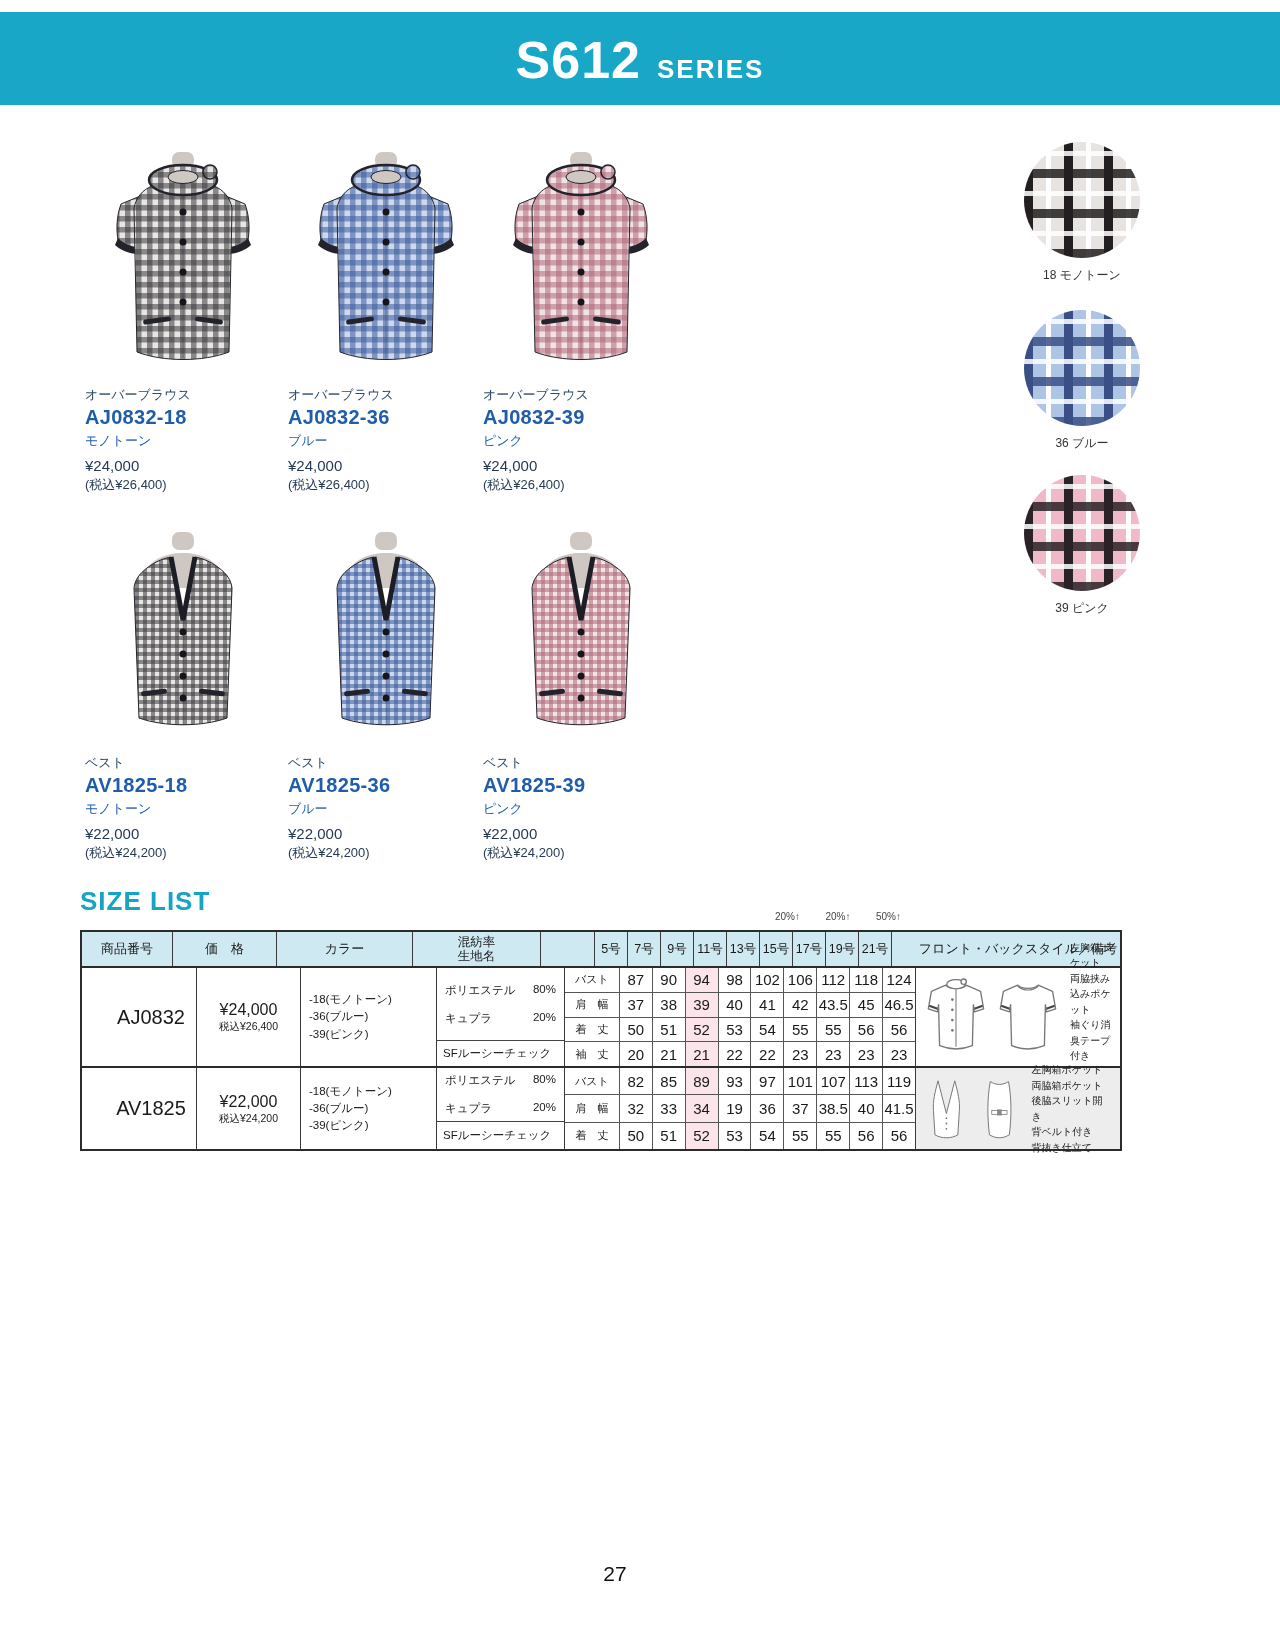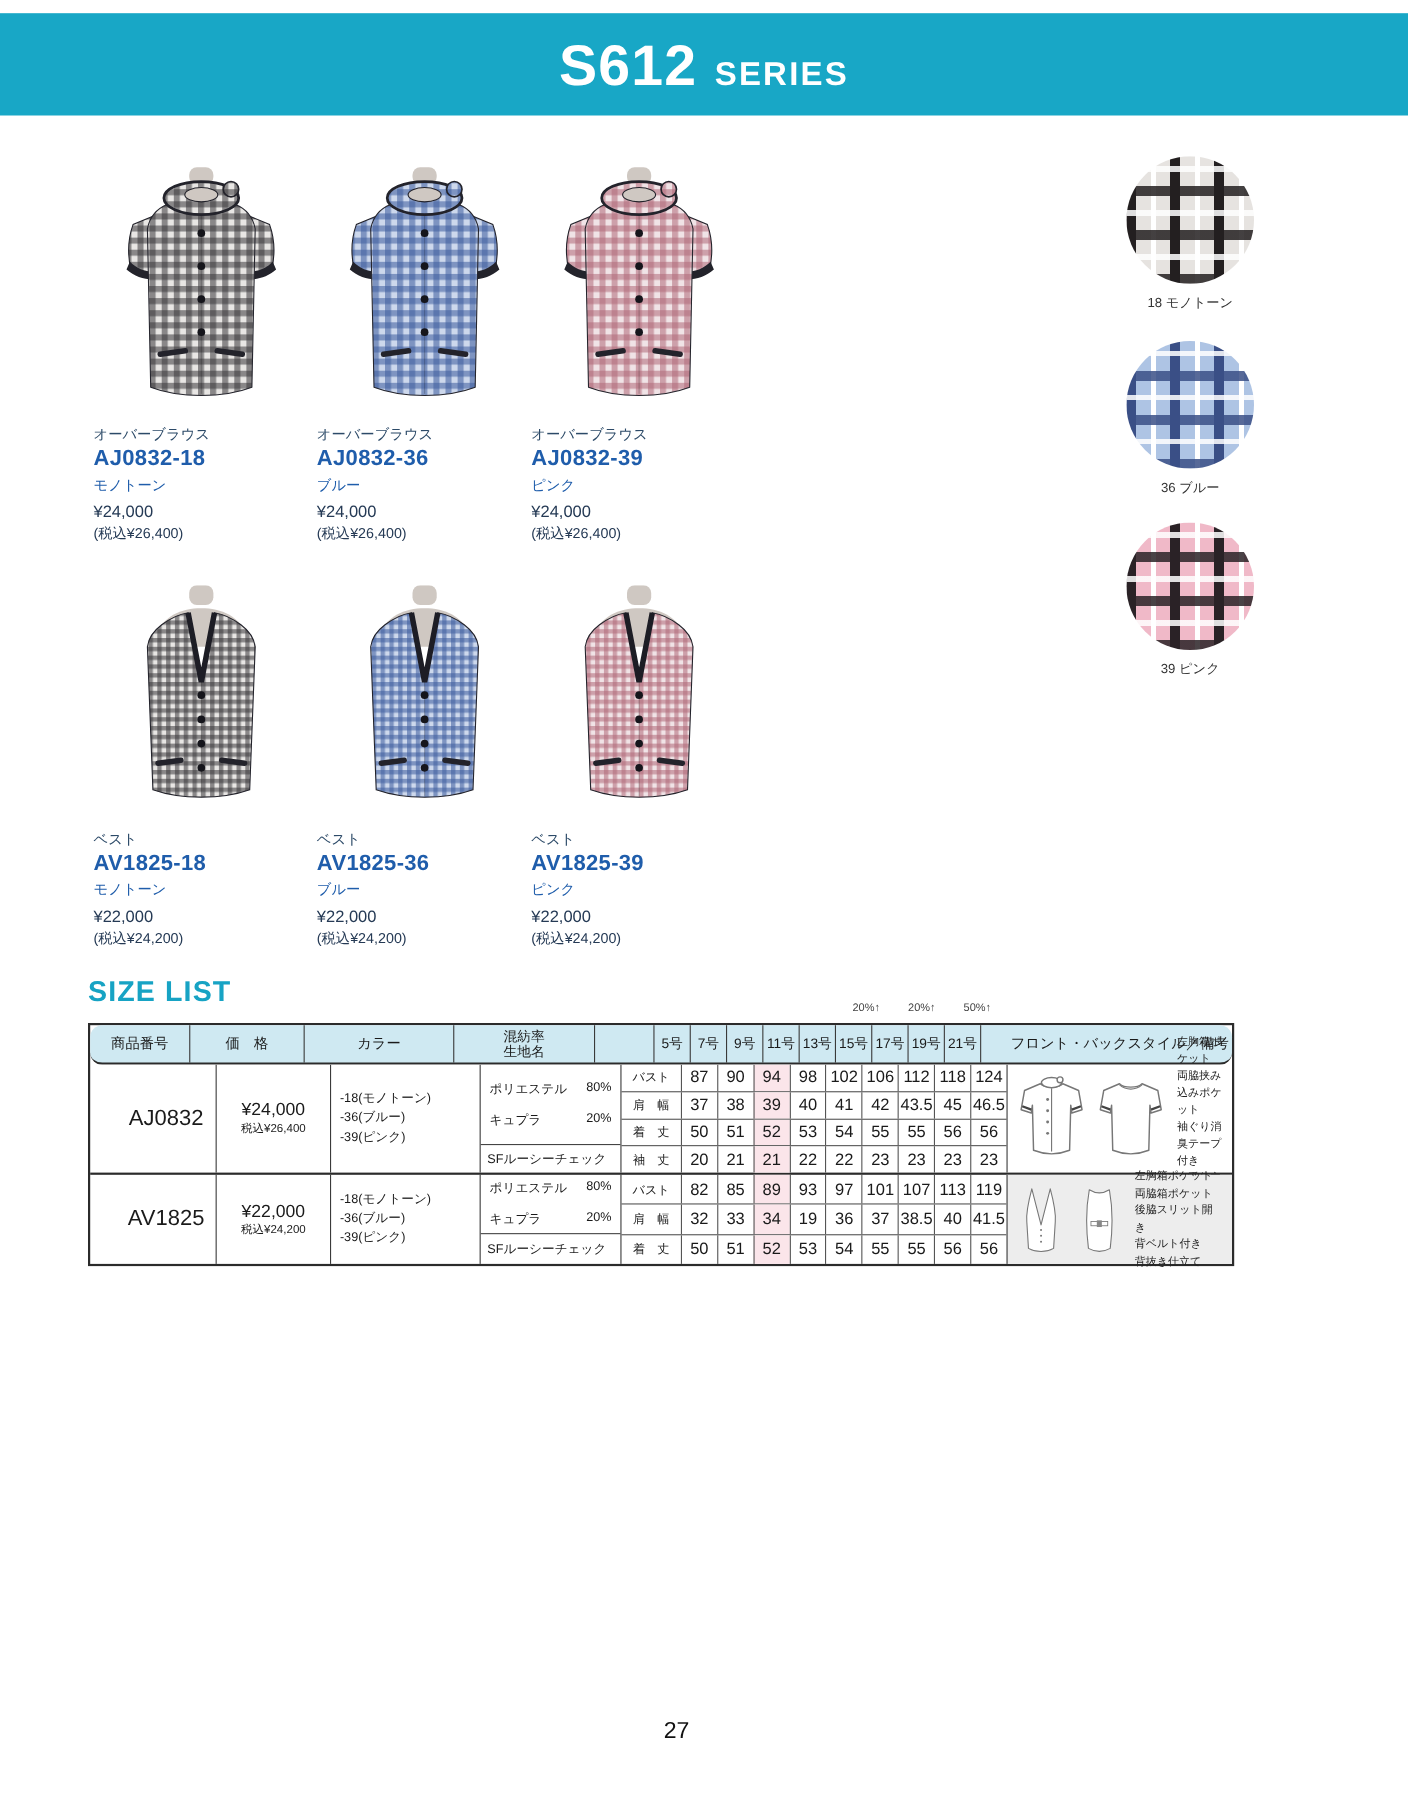--- a/index.html
+++ b/index.html
@@ -4,21 +4,21 @@
 <style>
   html,body{margin:0;padding:0;background:#fff;}
   .page{position:relative;width:1280px;height:1634px;background:#fff;overflow:hidden;
         font-family:"Liberation Sans","DejaVu Sans",sans-serif;color:#1a1a1a;}
 
   
   .band{position:absolute;left:0;top:12px;width:1280px;height:93px;background:#18a7c6;
         display:flex;align-items:baseline;justify-content:center;gap:16px;
         padding-top:22px;box-sizing:border-box;}
   .band-code{font-size:52px;font-weight:bold;color:#fff;letter-spacing:1px;line-height:1;}
-  .band-series{font-size:30px;font-weight:bold;color:#fff;letter-spacing:2px;line-height:1;}
+  .band-series{font-size:26px;font-weight:bold;color:#fff;letter-spacing:2px;line-height:1;}
 
   
   .card{position:absolute;width:195px;}
   .photo{height:228px;display:flex;justify-content:center;align-items:flex-start;}
   .photo.vest-photo svg{margin-top:14px;}
   .p-name{font-size:13px;color:#2c4a68;margin-top:8px;}
   .p-code{font-size:20px;font-weight:bold;color:#1f5dab;margin-top:2px;letter-spacing:.3px;}
   .p-color{font-size:13px;color:#1f5dab;margin-top:3px;}
   .p-price{font-size:15px;color:#253a55;margin-top:7px;}
   .p-tax{font-size:13px;color:#253a55;margin-top:2px;}
@@ -30,21 +30,21 @@
 
   
   .size-title{position:absolute;left:80px;top:886px;font-size:26px;font-weight:bold;
               color:#17a3c4;letter-spacing:1px;}
   .percent-row{position:absolute;left:775px;top:911px;width:126px;display:flex;
                justify-content:space-between;font-size:10px;color:#444;}
 
   .sizetable{position:absolute;left:80px;top:930px;width:1042px;box-sizing:border-box;
              border:2px solid #2b2b2b;font-size:13px;}
   .trow{display:flex;box-sizing:border-box;}
-  .thead{height:36px;background:#cfe9f2;border-bottom:2px solid #2b2b2b;border-radius:11px;}
+  .thead{height:36px;background:#cfe9f2;border-bottom:2px solid #2b2b2b;}
   .prow-a{height:100px;border-bottom:2px solid #2b2b2b;}
   .prow-b{height:81px;}
   .c{display:flex;align-items:center;justify-content:center;box-sizing:border-box;
      border-left:1px solid #3a3a3a;}
   .trow .c:first-child{border-left:none;}
   .w-item{width:90px;}  .w-price{width:104px;} .w-color{width:136px;}
   .w-fab{width:128px;}  .w-lab{width:54px;}    .w-front{flex:1;padding-left:24px;}
   .head-size{width:33px;font-size:12.5px;border-left:1px solid #3a3a3a;
              display:flex;align-items:center;justify-content:center;box-sizing:border-box;}
   .fab-head{flex-direction:column;line-height:1.15;font-size:12.5px;}

